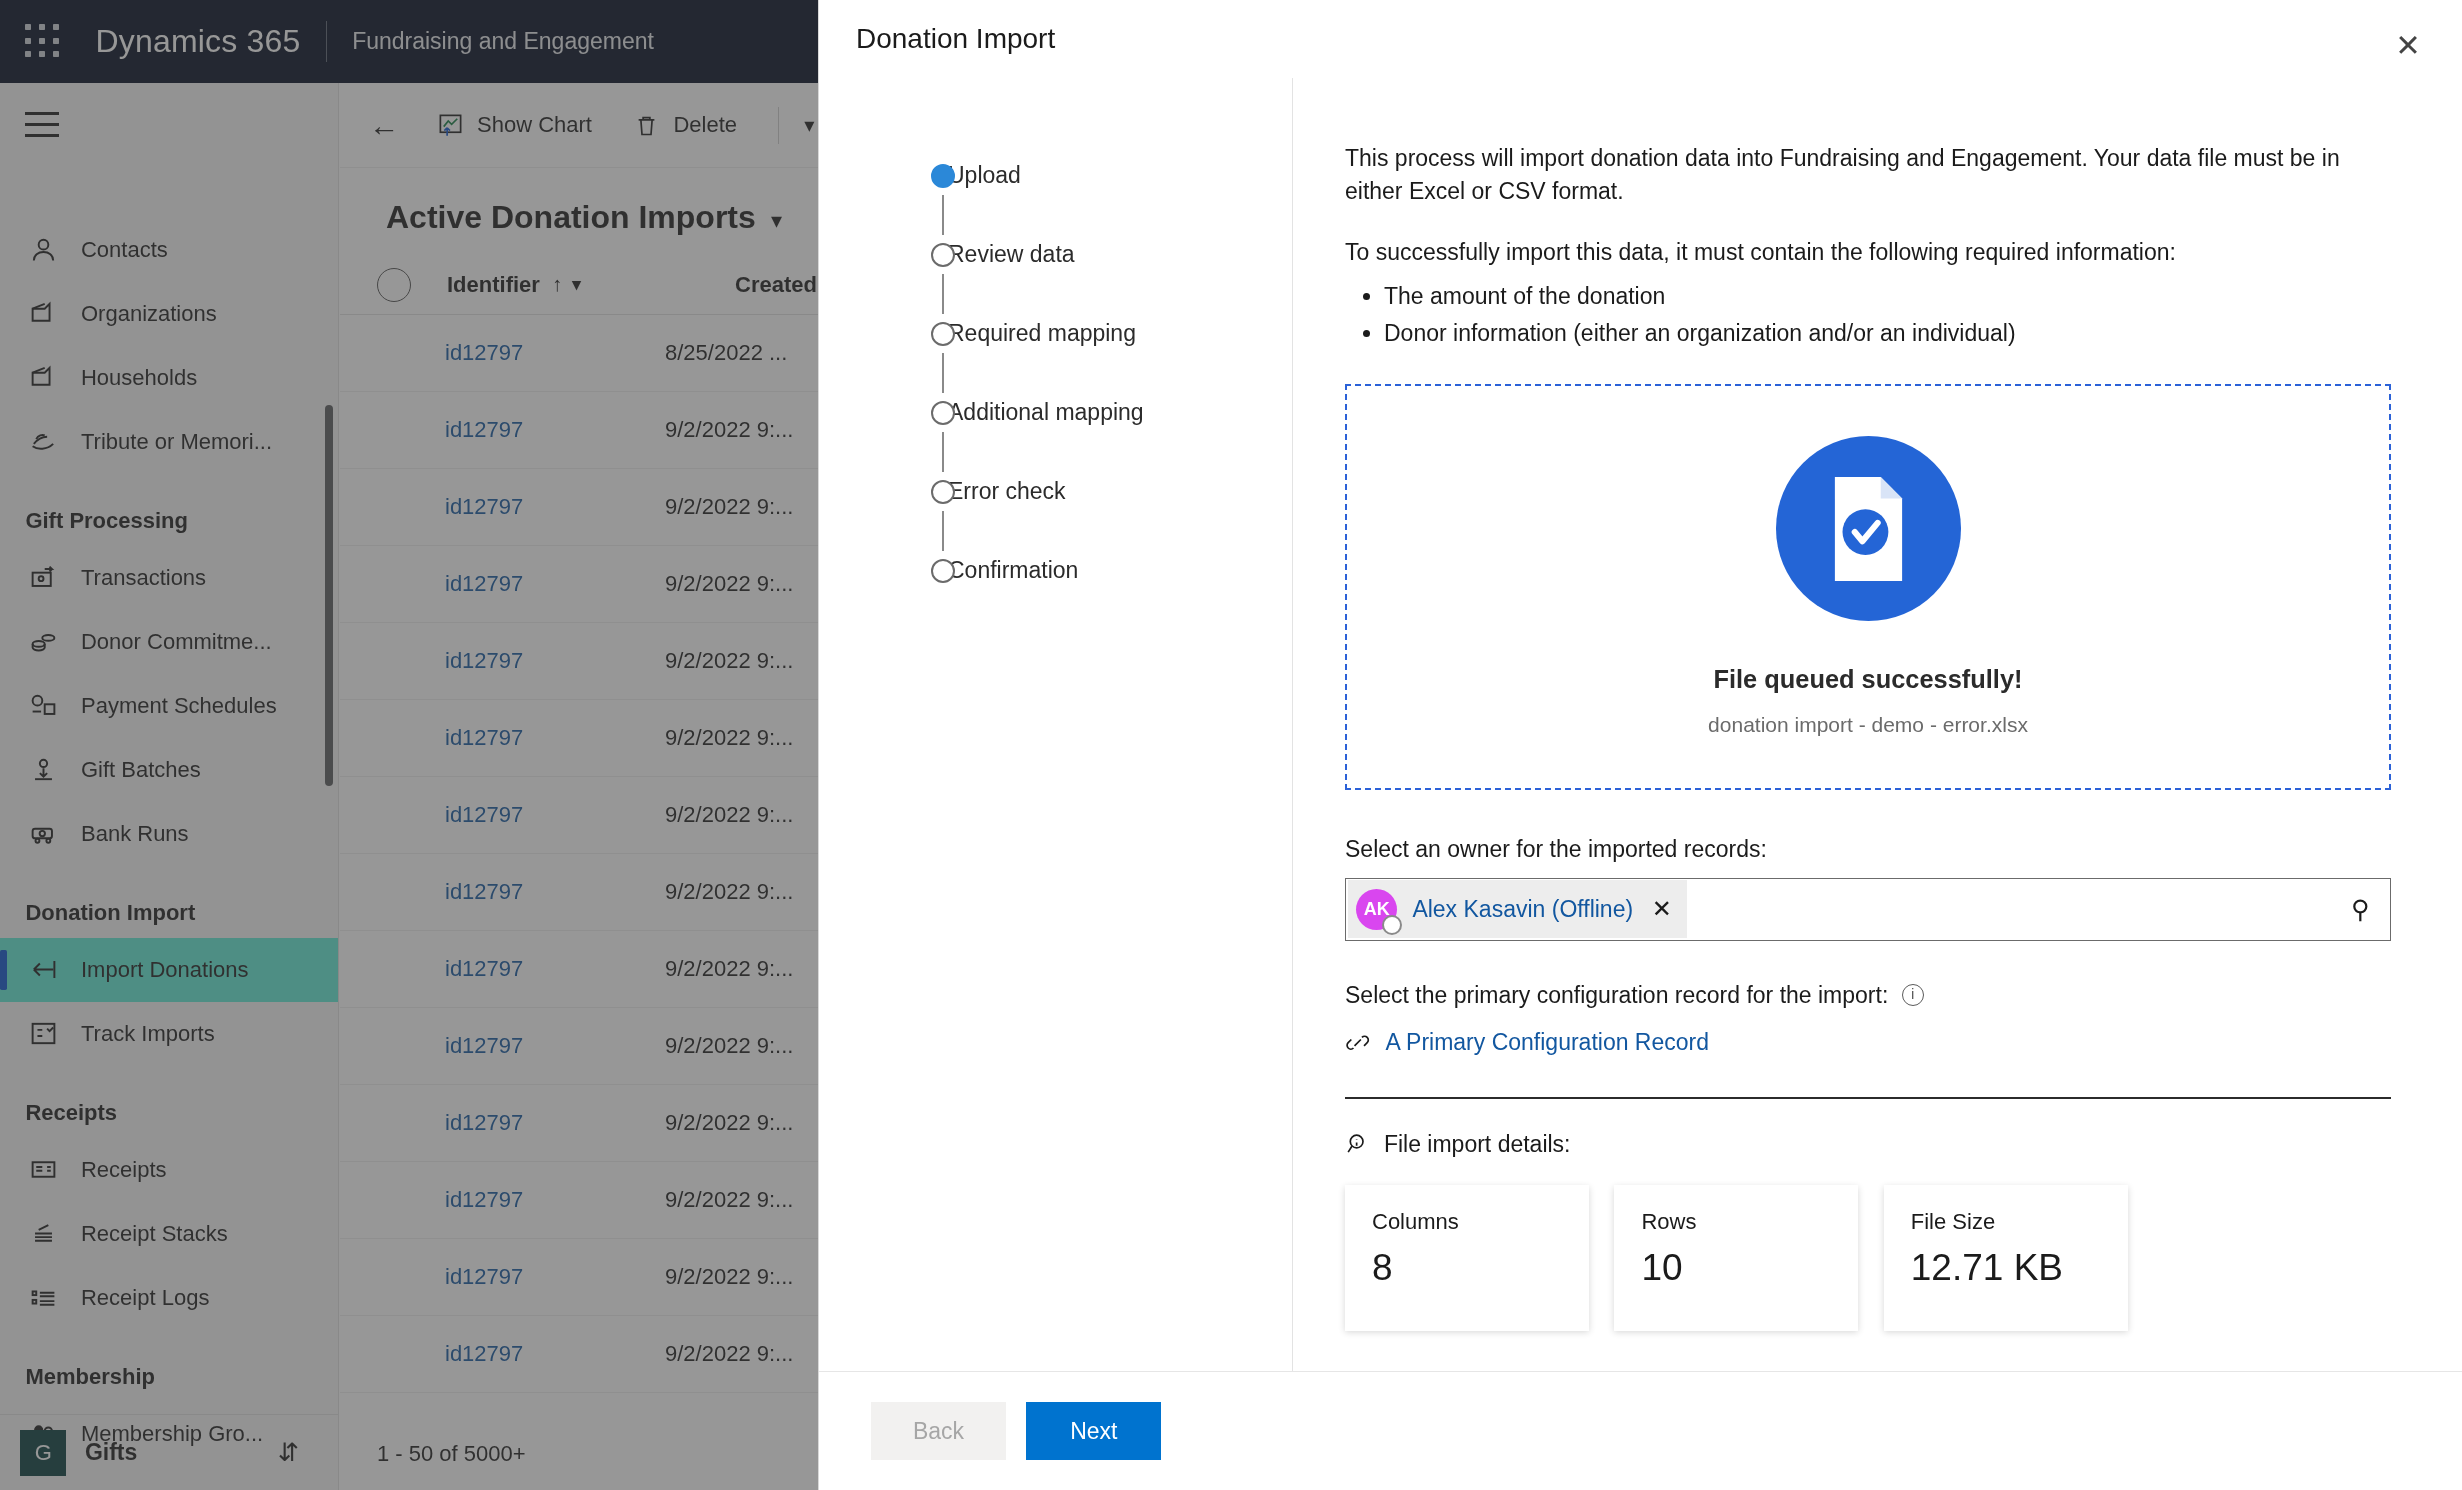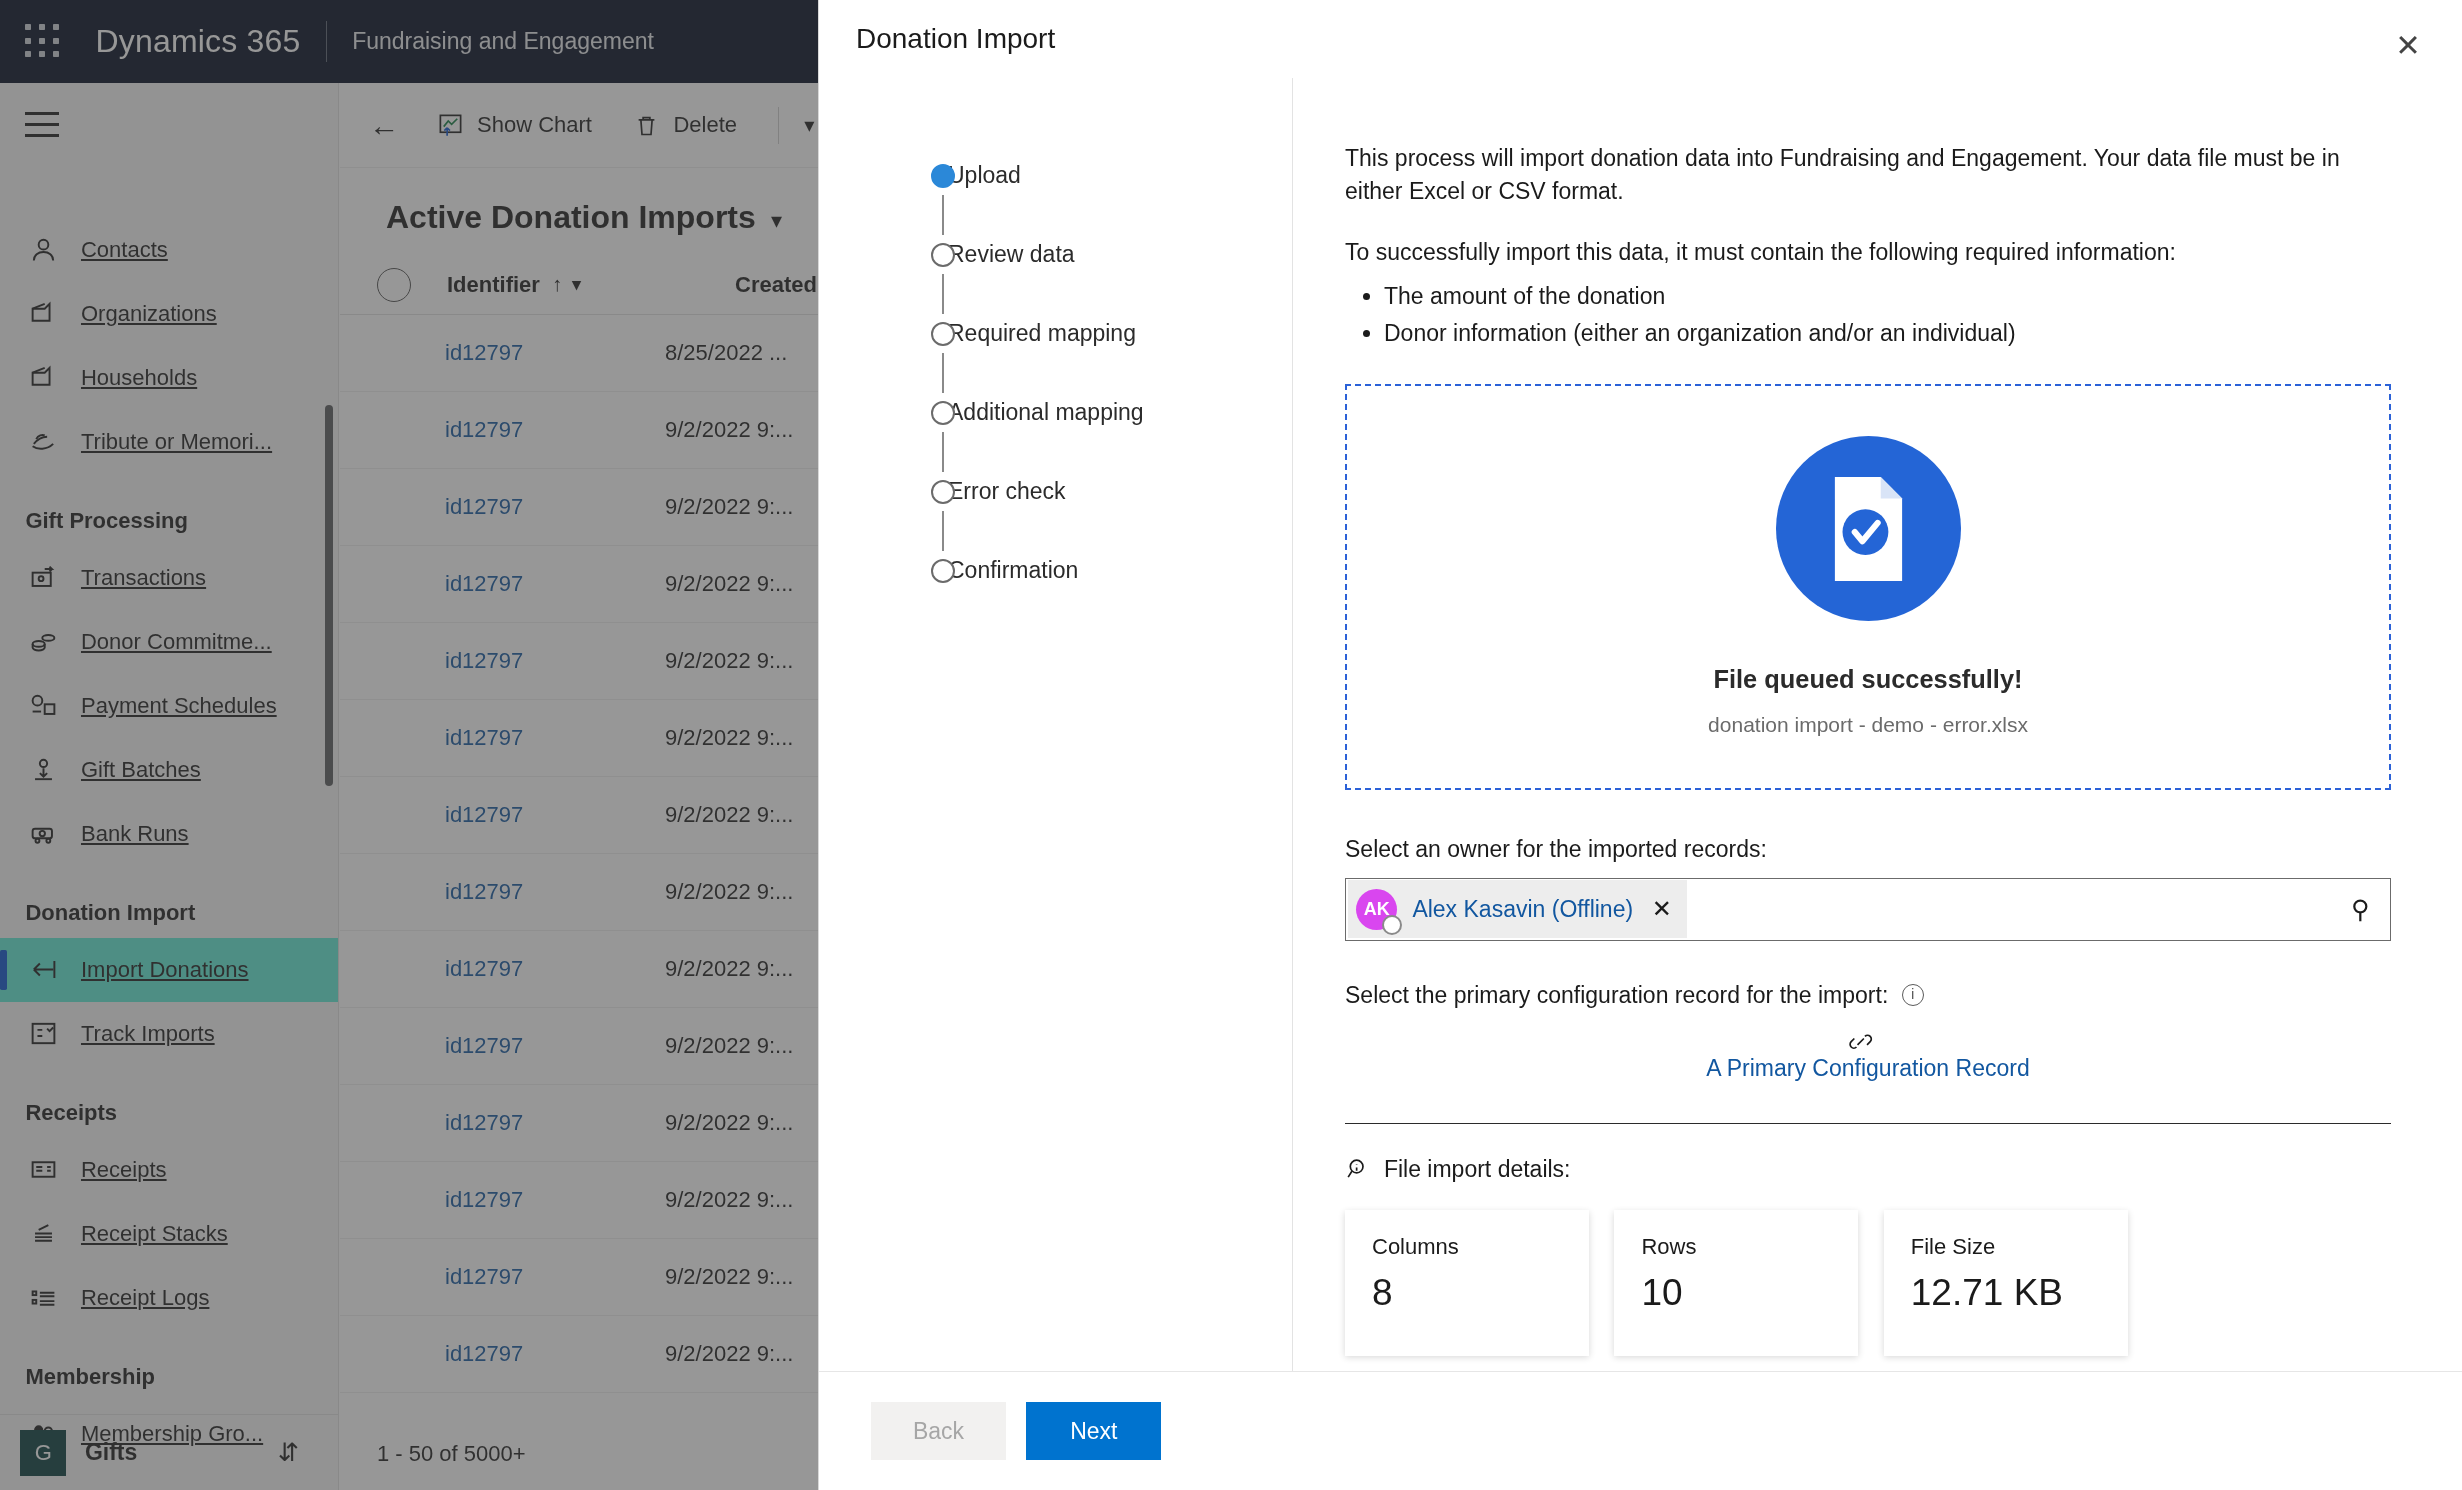--- a/index.html
+++ b/index.html
@@ -29,21 +29,21 @@
     position: absolute; left: 0; top: 83px; width: 339px; bottom: 0;
     background: #f6f6f6; border-right: 0.8px solid #e1e1e1;
     overflow: hidden;
   }
   .hamburger { margin: 29px 0 0 25.4px; width: 34px; }
   .hamburger span { display: block; height: 2.5px; background: #1b1b1b; margin-bottom: 8.5px; }
   .side-scroll { position: absolute; top: 0; left: 0; right: 0; bottom: 76px; }
   .nav-list { margin-top: 81px; }
   .nav-item {
     position: relative; display: flex; align-items: center;
-    height: 64px; padding-left: 25.4px; color: #1b1b1b; font-size: 22px; text-decoration: underline;
+    height: 64px; padding-left: 25.4px; color: #1b1b1b; font-size: 22px;
   }
   .nav-item.active { background: #5eead4; text-align: center; }
   .nav-item.active::before {
     content: ""; position: absolute; left: 0; top: 12px; bottom: 12px;
     width: 6.8px; background: #0b53ce; border-radius: 1.7px;
   }
   .nav-ico { width: 37px; height: 37px; margin-right: 18.6px; flex: 0 0 37px;
              display: flex; align-items: center; justify-content: center; }
   .nav-ico svg { width: 29px; height: 29px; stroke: #1b1b1b; fill: none; stroke-width: 1.6; }
   .nav-group { font-size: 22px; font-weight: 700; color: #1b1b1b;
@@ -135,21 +135,21 @@
     display: flex; align-items: center; justify-content: center; }
   .avatar .pres { position: absolute; right: -5.1px; bottom: -5.1px; width: 20.3px; height: 20.3px;
     border-radius: 50%; background: #ffffff; border: 2.5px solid #8a8a8a; }
   .chip-name { margin-left: 15.2px; font-size: 23px; color: #1257a0; }
   .chip-x { margin-left: 18.6px; font-size: 24px; color: #1b1b1b; }
   .owner-search { position: absolute; right: 20.3px; font-size: 25.4px; color: #1b1b1b; }
 
   .cfg-label { margin-top: 41px; font-size: 23px; color: #1b1b1b; display: flex; align-items: center; }
   .info-i { margin-left: 13.5px; width: 22px; height: 22px; border: 1.7px solid #5b5b5b; border-radius: 50%;
      font-size: 15.2px; line-height: 18.6px; text-align: center; color: #5b5b5b; }
-  .cfg-link { margin-top: 20.3px; display: flex; align-items: center; font-size: 23px; color: #1257a0; flex-direction: column; }
+  .cfg-link { margin-top: 20.3px; display: flex; align-items: center; font-size: 23px; color: #1257a0; }
   .cfg-link svg { width: 25.4px; height: 25.4px; margin-right: 15.2px; }
 
   .hr { margin-top: 41px; height: 1.7px; background: #2b2b2b; }
   .fid-label { margin-top: 32px; display: flex; align-items: center; font-size: 23px; color: #1b1b1b; }
   .fid-label svg { width: 25.4px; height: 25.4px; margin-right: 13.5px; }
   .cards { margin-top: 27px; display: flex; gap: 25.4px; }
   .card { width: 244px; height: 146px; background: #ffffff;
     box-shadow: 0 1.7px 6.8px rgba(0,0,0,0.16); padding: 24px 0 0 27px; }
   .card .k { font-size: 22px; color: #1b1b1b; }
   .card .v { margin-top: 12px; font-size: 37px; color: #1b1b1b; }

